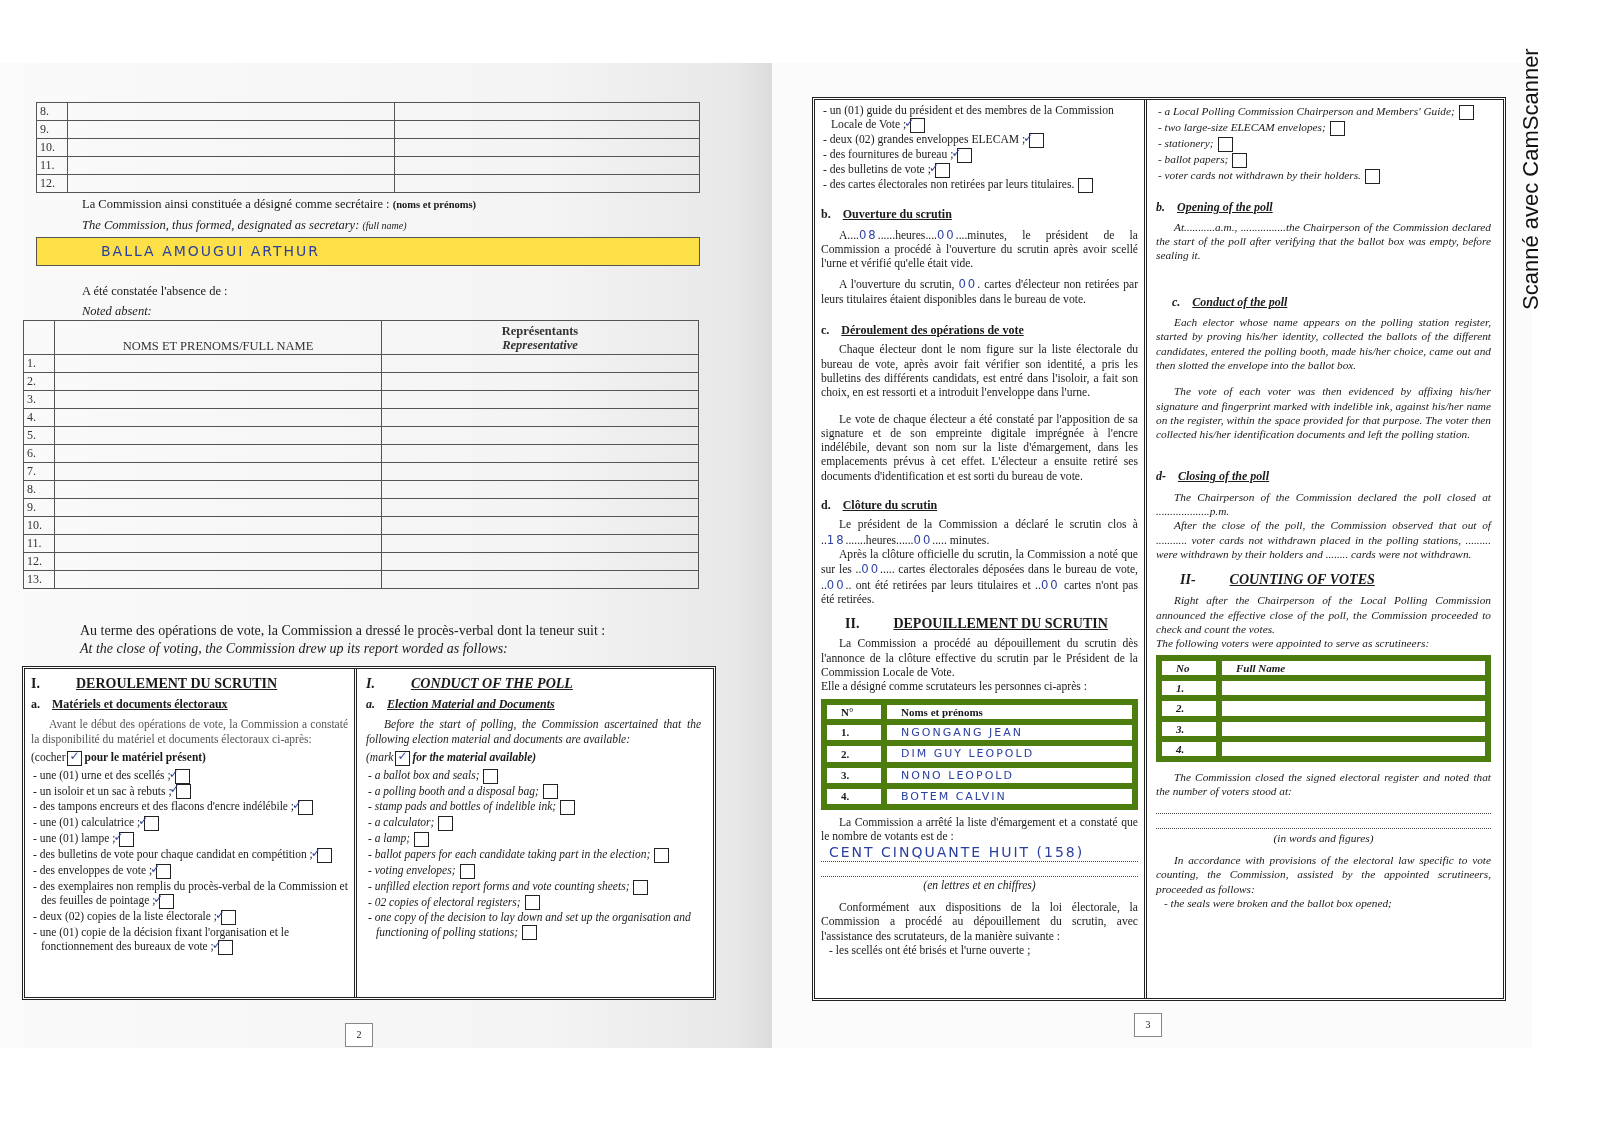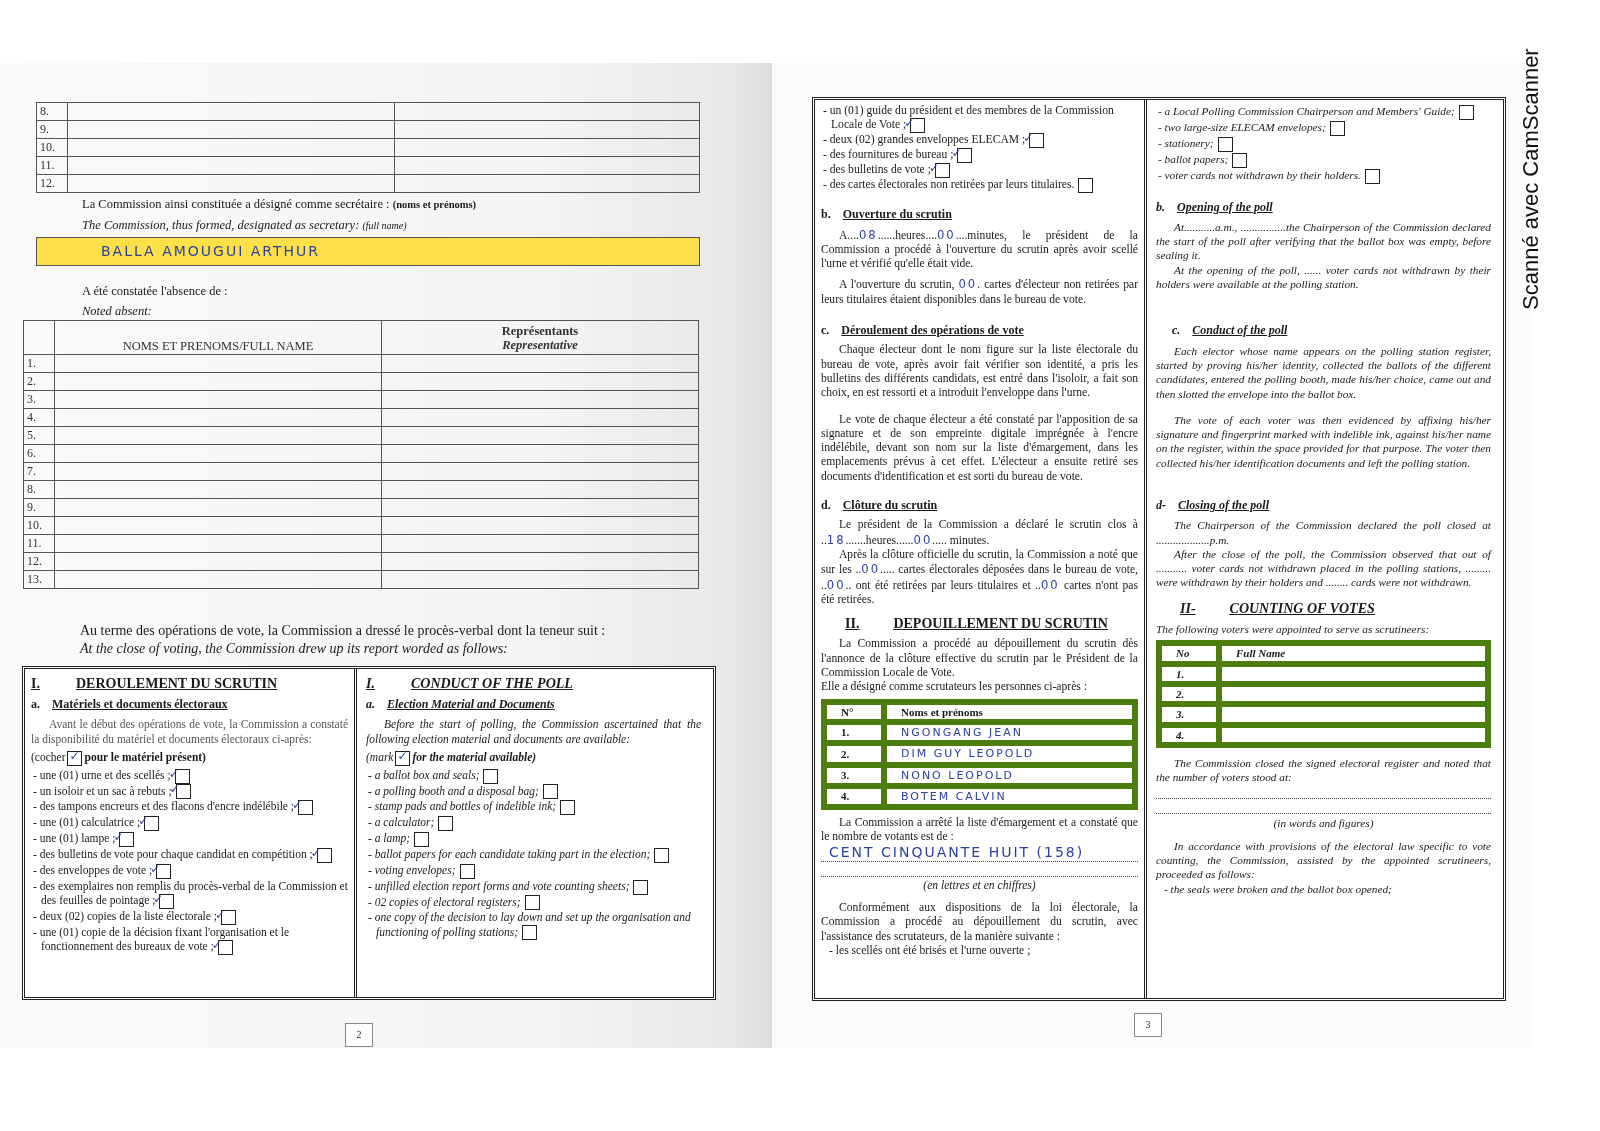--- a/index.html
+++ b/index.html
@@ -15,21 +15,21 @@
   .hand { font-family:"DejaVu Sans", sans-serif; color:#2b3fa0; letter-spacing:2px; }
   .txt { font-size:12.5px; line-height:20px; }
   .it { font-style:italic; }
   .bold { font-weight:bold; }
   .u { text-decoration:underline; }
   .box { position:absolute; border:3px double #222; background:#fff; }
   .col { position:absolute; top:0; bottom:0; padding:4px 6px; box-sizing:border-box; font-size:11.5px; line-height:14.2px; }
   .cb { display:inline-block; width:13px; height:13px; border:1.3px solid #222; vertical-align:middle; margin-left:4px; position:relative; background:#fff; }
   .cb.checked::after { content:"✓"; position:absolute; left:1px; top:-3px; font-size:12px; color:#2b3fa0; font-family:"DejaVu Sans", sans-serif; }
   .li { margin:0; padding-left:10px; text-indent:-8px; }
-  .h1 { font-weight:bold; font-size:14px; margin:4px 0 6px;text-decoration:underline; }
+  .h1 { font-weight:bold; font-size:14px; margin:4px 0 6px; }
   .h2 { font-weight:bold; font-size:12px; margin:6px 0 6px; }
   .para { text-indent:18px; text-align:justify; margin:0 0 6px; }
   .scrut td { border:6px solid #4d7c0f; height:14px; font-size:11px; padding:0 14px; }
   .pagenum { position:absolute; width:26px; height:22px; border:1px solid #888; background:#fff; font-size:10px; text-align:center; line-height:22px; }
   .watermark { position:absolute; left:1518px; top:310px; transform:rotate(-90deg); transform-origin:left top;
                font-family:"Liberation Sans", sans-serif; font-size:22px; color:#111; white-space:nowrap; }
 </style>
 </head>
 <body>
 
@@ -268,28 +268,28 @@
   <div class="col it" style="left:335px; width:347px; font-size:11.3px; line-height:14.3px;">
     <div id="ren-items">
         <p class="li"><span>- a Local Polling Commission Chairperson and Members' Guide;</span><span class="cb"></span></p>
         <p class="li"><span>- two large-size ELECAM envelopes;</span><span class="cb"></span></p>
         <p class="li"><span>- stationery;</span><span class="cb"></span></p>
         <p class="li"><span>- ballot papers;</span><span class="cb"></span></p>
         <p class="li"><span>- voter cards not withdrawn by their holders.</span><span class="cb"></span></p>
       </div>
     <div class="h2" style="margin-top:16px;"><span>b.</span><span class="u" style="margin-left:12px;">Opening of the poll</span></div>
     <p class="para" style="margin-bottom:0;">At...........a.m., ................the Chairperson of the Commission declared the start of the poll after verifying that the ballot box was empty, before sealing it.</p>
-    <p class="para">At the opening of the poll, ...... voter cards not withdrawn by their holders were available at the polling station.</p>
     <div class="h2" style="margin-top:32px;margin-left:16px;"><span>c.</span><span class="u" style="margin-left:12px;">Conduct of the poll</span></div>
     <p class="para">Each elector whose name appears on the polling station register, started by proving his/her identity, collected the ballots of the different candidates, entered the polling booth, made his/her choice, came out and then slotted the envelope into the ballot box.</p>
     <p class="para" style="margin-top:12px;">The vote of each voter was then evidenced by affixing his/her signature and fingerprint marked with indelible ink, against his/her name on the register, within the space provided for that purpose. The voter then collected his/her identification documents and left the polling station.</p>
     <div class="h2" style="margin-top:28px;"><span>d-</span><span class="u" style="margin-left:12px;">Closing of the poll</span></div>
     <p class="para" style="margin-bottom:0;">The Chairperson of the Commission declared the poll closed at ...................p.m.</p>
     <p class="para">After the close of the poll, the Commission observed that out of ........... voter cards not withdrawn placed in the polling stations, ......... were withdrawn by their holders and ........ cards were not withdrawn.</p>
     <div class="h1" style="margin-top:12px;"><span style="margin-left:24px;">II-</span><span class="u" style="margin-left:34px;">COUNTING OF VOTES</span></div>
+    <p class="para" style="margin-bottom:0;">Right after the Chairperson of the Local Polling Commission announced the effective close of the poll, the Commission proceeded to check and count the votes.</p>
     <p style="margin:0 0 4px;">The following voters were appointed to serve as scrutineers:</p>
     <table class="scrut" style="width:100%;">
       <thead>
           <tr>
         <td class="bold" style="width:26px;">No</td>
         <td class="bold">Full Name</td>
       </tr>
         </thead>
       <tbody id="scrut-en">
           <tr>

